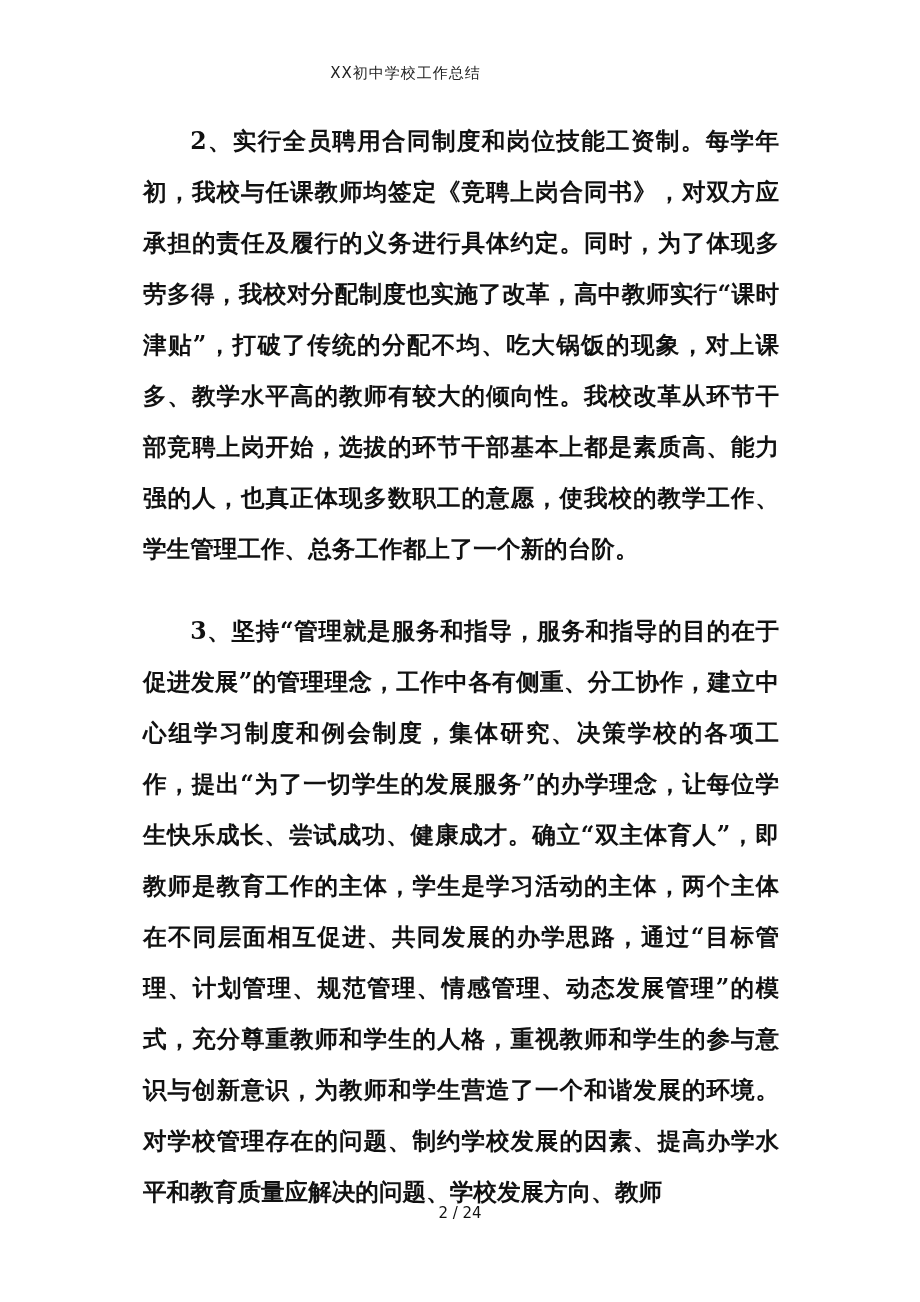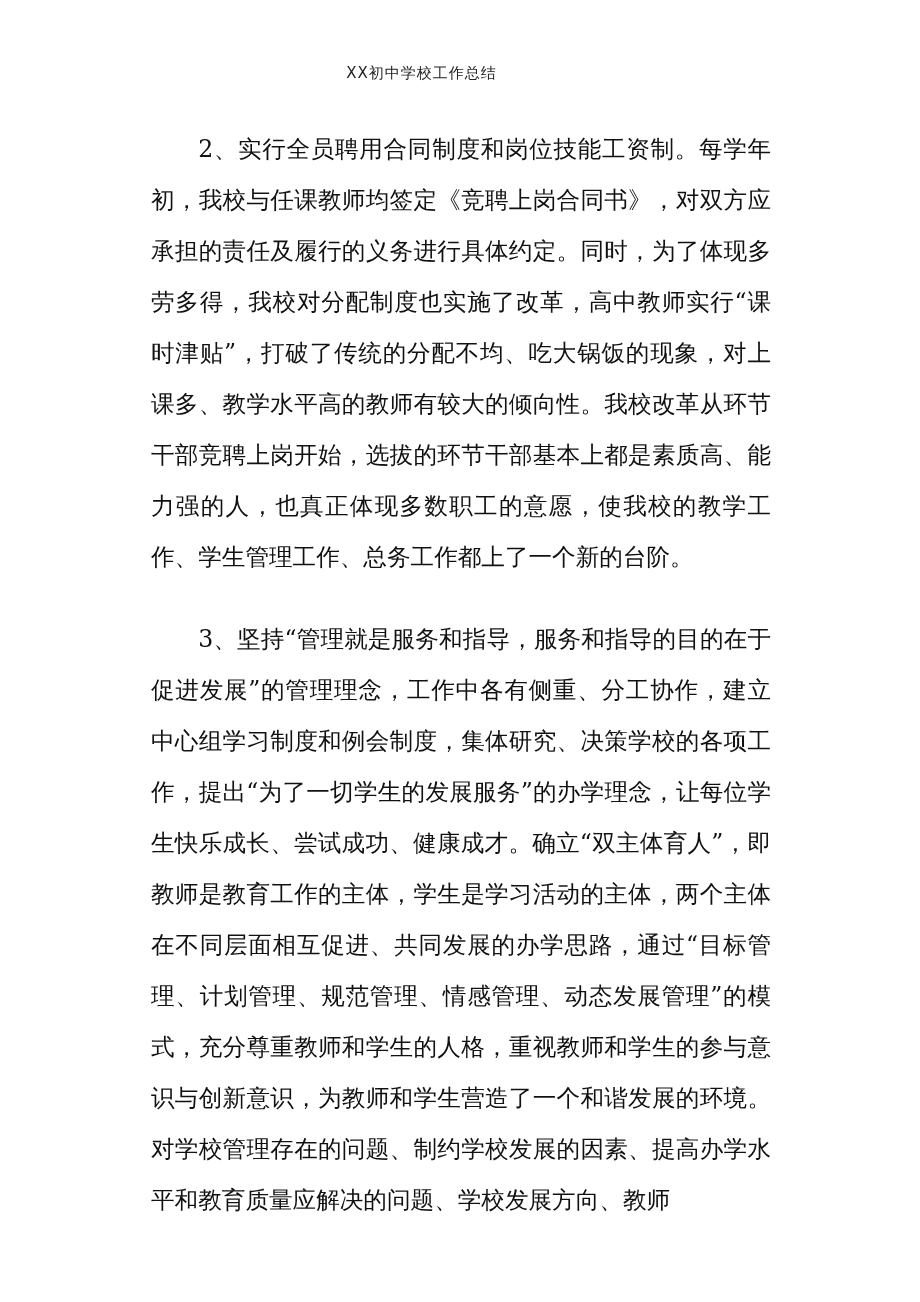--- a/index.html
+++ b/index.html
@@ -1,28 +1,28 @@
 <!DOCTYPE html>
 <html><head>
   <meta charset="utf-8">
   <style>
     html, body { margin: 0; padding: 0; background: #ffffff; }
     body { width: 920px; height: 1302px; position: relative; overflow: hidden; }
     .page { position: absolute; left: 0; top: 0; width: 920px; height: 1302px; background: #ffffff; }
     .header {
-      position: absolute; top: 64px; left: 16px; width: 811px; text-align: center;
+      position: absolute; top: 64px; left: 0; width: 811px; text-align: center;
       font-family: "DejaVu Sans", sans-serif; font-size: 15px; color: #222;
       letter-spacing: 1px;
     }
     .body-text {
       position: absolute; left: 139px; width: 644px;
       font-family: "DejaVu Serif", serif; font-size: 23.6px; color: #111;
       line-height: 51px; text-align: justify; text-justify: inter-character;
     }
-    .body-text p { margin: 12px; text-indent: 2em; }
+    .body-text p { margin: 4px; text-indent: 2em; font-weight: bold; }
     .para-1 { top: 112px; }
     .para-2 { top: 602px; }
     .watermark {
       position: absolute; left: 232px; top: 596px; font-family: "Liberation Sans", sans-serif;
       font-size: 66px; color: rgba(200,200,200,0.35); letter-spacing: 1px; pointer-events: none;
     }
     .footer {
       position: absolute; top: 1204px; left: 0; width: 920px; text-align: center;
       font-family: "DejaVu Sans", sans-serif; font-size: 15px; color: #111;
     }
@@ -35,13 +35,14 @@
 
 
   <div class="body-text para-1">
     <p>2、实行全员聘用合同制度和岗位技能工资制。每学年初，我校与任课教师均签定《竞聘上岗合同书》，对双方应承担的责任及履行的义务进行具体约定。同时，为了体现多劳多得，我校对分配制度也实施了改革，高中教师实行“课时津贴”，打破了传统的分配不均、吃大锅饭的现象，对上课多、教学水平高的教师有较大的倾向性。我校改革从环节干部竞聘上岗开始，选拔的环节干部基本上都是素质高、能力强的人，也真正体现多数职工的意愿，使我校的教学工作、学生管理工作、总务工作都上了一个新的台阶。</p>
   </div>
 
   <div class="body-text para-2">
     <p>3、坚持“管理就是服务和指导，服务和指导的目的在于促进发展”的管理理念，工作中各有侧重、分工协作，建立中心组学习制度和例会制度，集体研究、决策学校的各项工作，提出“为了一切学生的发展服务”的办学理念，让每位学生快乐成长、尝试成功、健康成才。确立“双主体育人”，即教师是教育工作的主体，学生是学习活动的主体，两个主体在不同层面相互促进、共同发展的办学思路，通过“目标管理、计划管理、规范管理、情感管理、动态发展管理”的模式，充分尊重教师和学生的人格，重视教师和学生的参与意识与创新意识，为教师和学生营造了一个和谐发展的环境。对学校管理存在的问题、制约学校发展的因素、提高办学水平和教育质量应解决的问题、学校发展方向、教师</p>
   </div>
 
+  <div class="footer">2 / 24</div>
 </div>
 
 </body></html>

